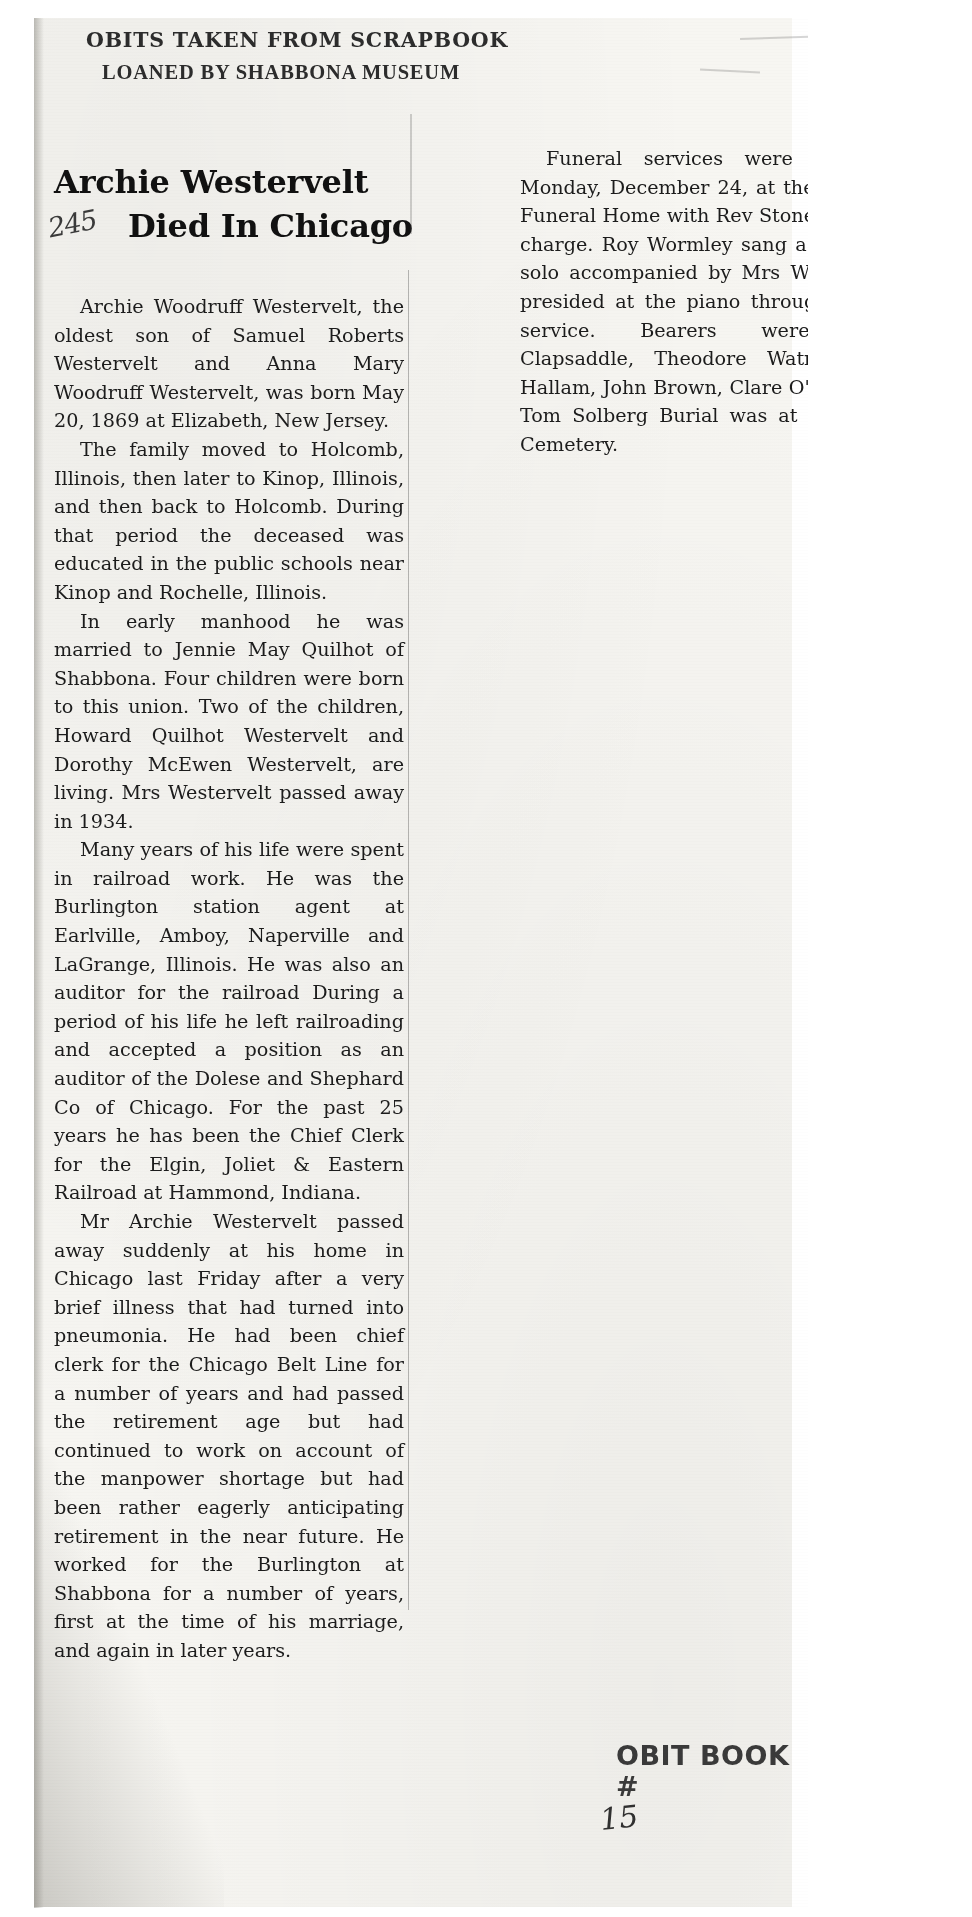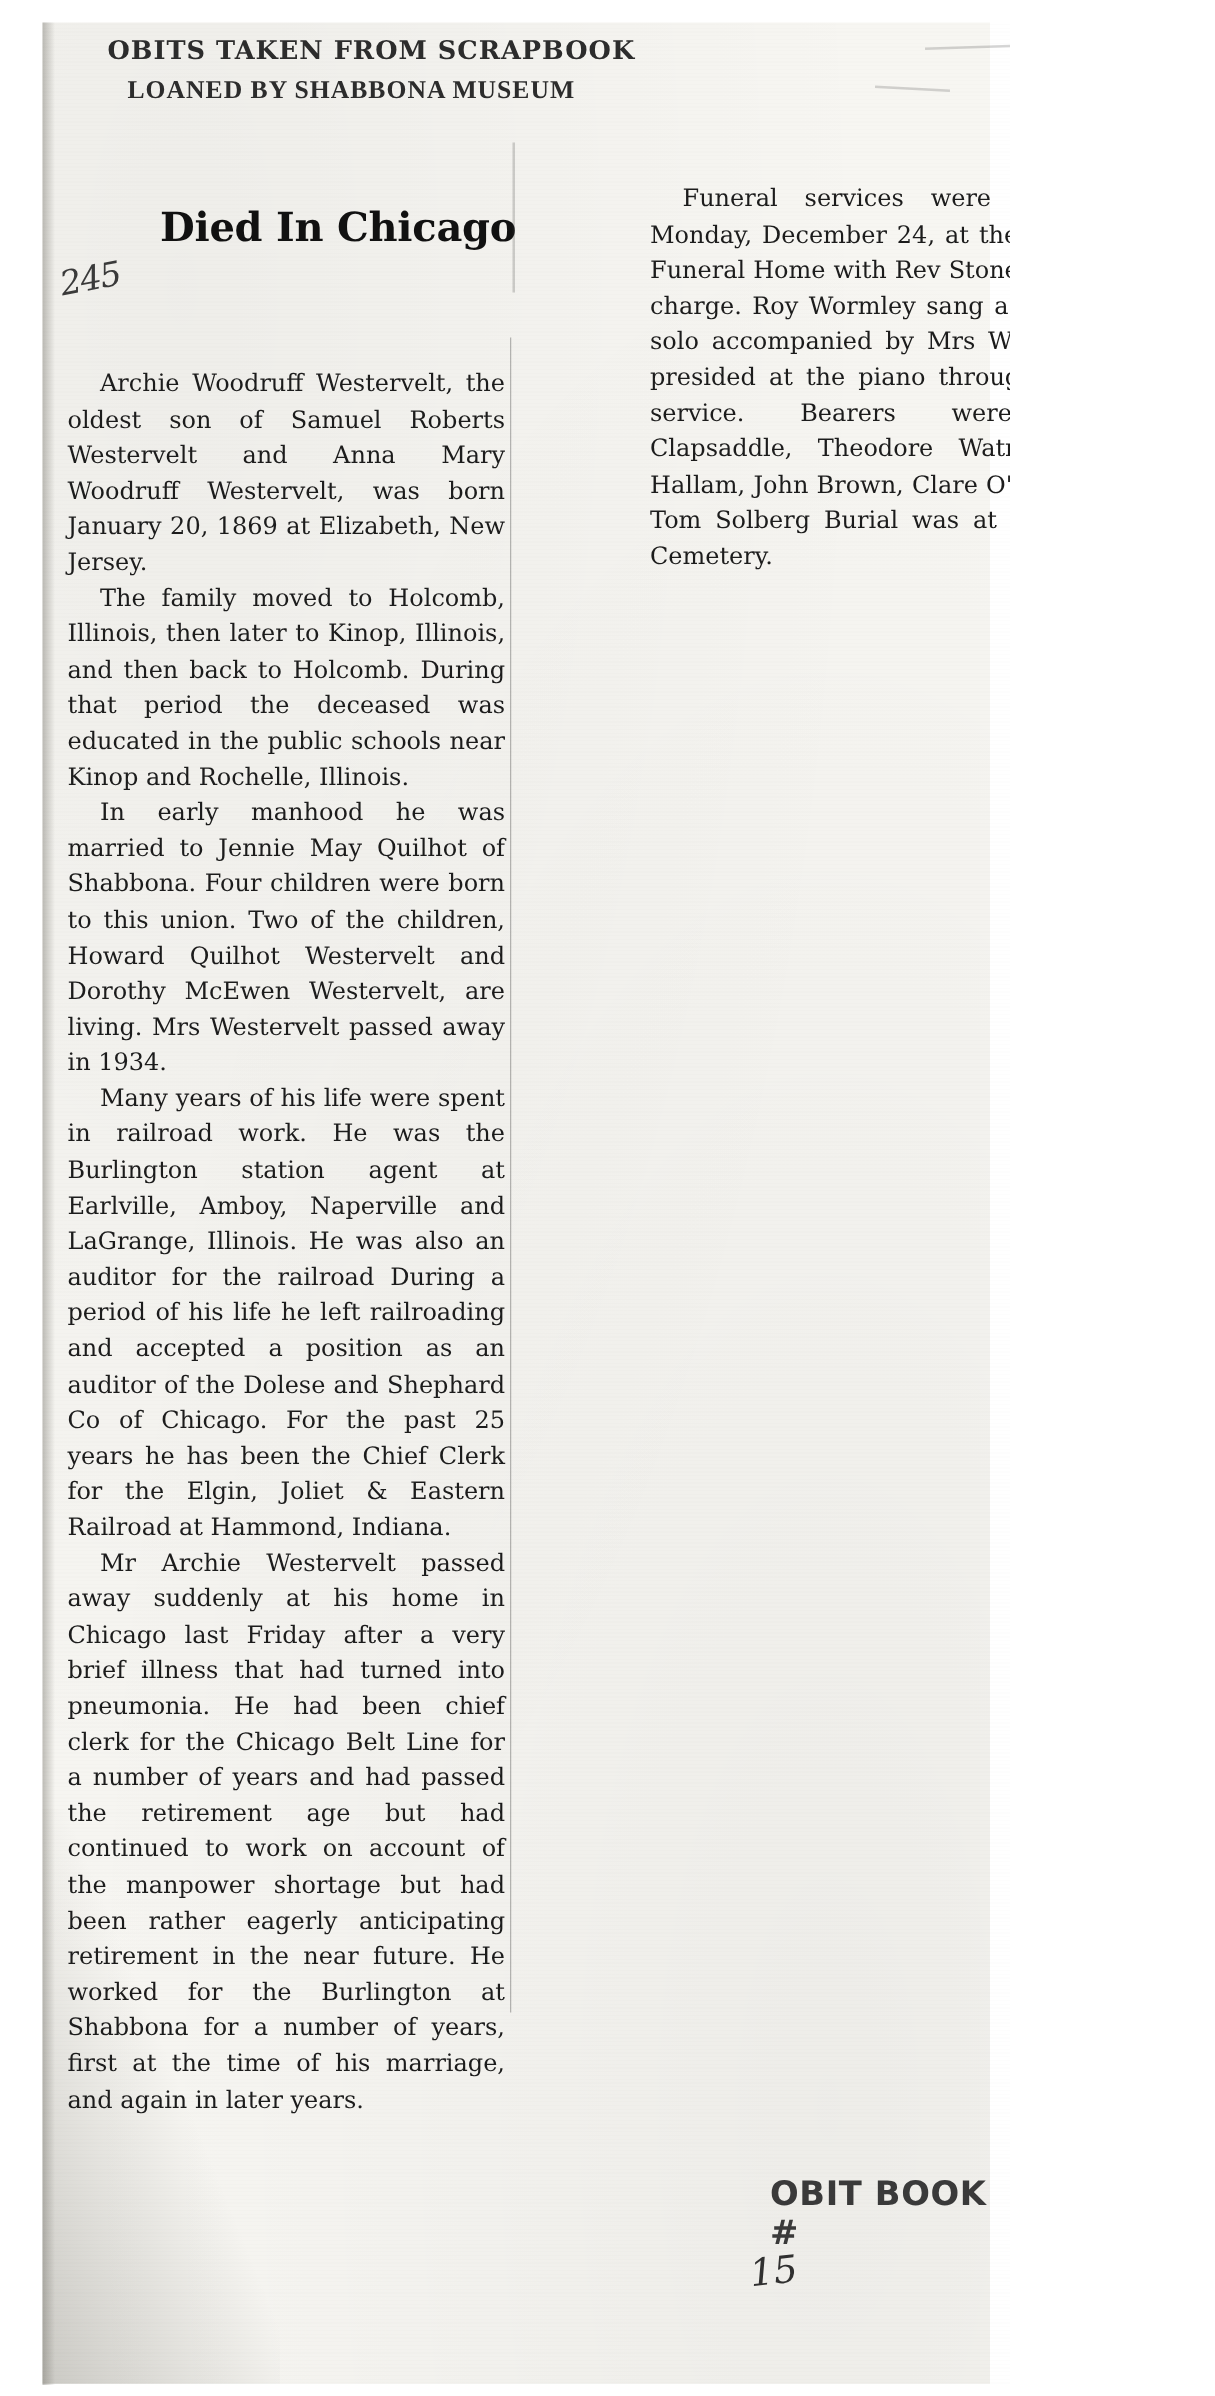--- a/index.html
+++ b/index.html
@@ -208,30 +208,31 @@
 
   <div id="header-caption">
     <div class="l1">OBITS TAKEN FROM SCRAPBOOK</div>
     <div class="l2">LOANED BY SHABBONA MUSEUM</div>
   </div>
 
   <div class="pencil-mark" style="left:740px; top:36px; width:120px; height:2px; transform:rotate(-2deg);"></div>
   <div class="pencil-mark" style="left:700px; top:70px; width:60px; height:2px; transform:rotate(3deg);"></div>
 
   <div id="headline">
+    <div class="hl1">Archie Westervelt</div>
     <div class="hl2">Died In Chicago</div>
   </div>
 
   <div id="handwritten-num">245</div>
 
   <div id="col-rule"></div>
   <div id="col-rule-dash"></div>
 
   <div class="column" id="col-left">
-    <p>Archie Woodruff Westervelt, the oldest son of Samuel Roberts Westervelt and Anna Mary Woodruff Westervelt, was born January 20, 1869 at Elizabeth, New Jersey.</p>
+    <p>Archie Woodruff Westervelt, the oldest son of Samuel Roberts Westervelt and Anna Mary Woodruff Westervelt, was born May 20, 1869 at Elizabeth, New Jersey.</p>
     <p>The family moved to Holcomb, Illinois, then later to Kinop, Illinois, and then back to Holcomb. During that period the deceased was educated in the public schools near Kinop and Rochelle, Illinois.</p>
     <p>In early manhood he was married to Jennie May Quilhot of Shabbona. Four children were born to this union. Two of the children, Howard Quilhot Westervelt and Dorothy McEwen Westervelt, are living. Mrs Westervelt passed away in 1934.</p>
     <p>Many years of his life were spent in railroad work. He was the Burlington station agent at Earlville, Amboy, Naperville and LaGrange, Illinois. He was also an auditor for the railroad During a period of his life he left railroading and accepted a position as an auditor of the Dolese and Shephard Co of Chicago. For the past 25 years he has been the Chief Clerk for the Elgin, Joliet &amp; Eastern Railroad at Hammond, Indiana.</p>
     <p>Mr Archie Westervelt passed away suddenly at his home in Chicago last Friday after a very brief illness that had turned into pneumonia. He had been chief clerk for the Chicago Belt Line for a number of years and had passed the retirement age but had continued to work on account of the manpower shortage but had been rather eagerly anticipating retirement in the near future. He worked for the Burlington at Shabbona for a number of years, first at the time of his marriage, and again in later years.</p>
   </div>
 
   <div class="column" id="col-right">
     <p>Funeral services were held on Monday, December 24, at the Thorsen Funeral Home with Rev Stonecipher in charge. Roy Wormley sang a beautiful solo accompanied by Mrs Watne who presided at the piano throughout the service. Bearers were Lane Clapsaddle, Theodore Watne, C P Hallam, John Brown, Clare O'Kane and Tom Solberg Burial was at Rose Hill Cemetery.</p>
   </div>
 

